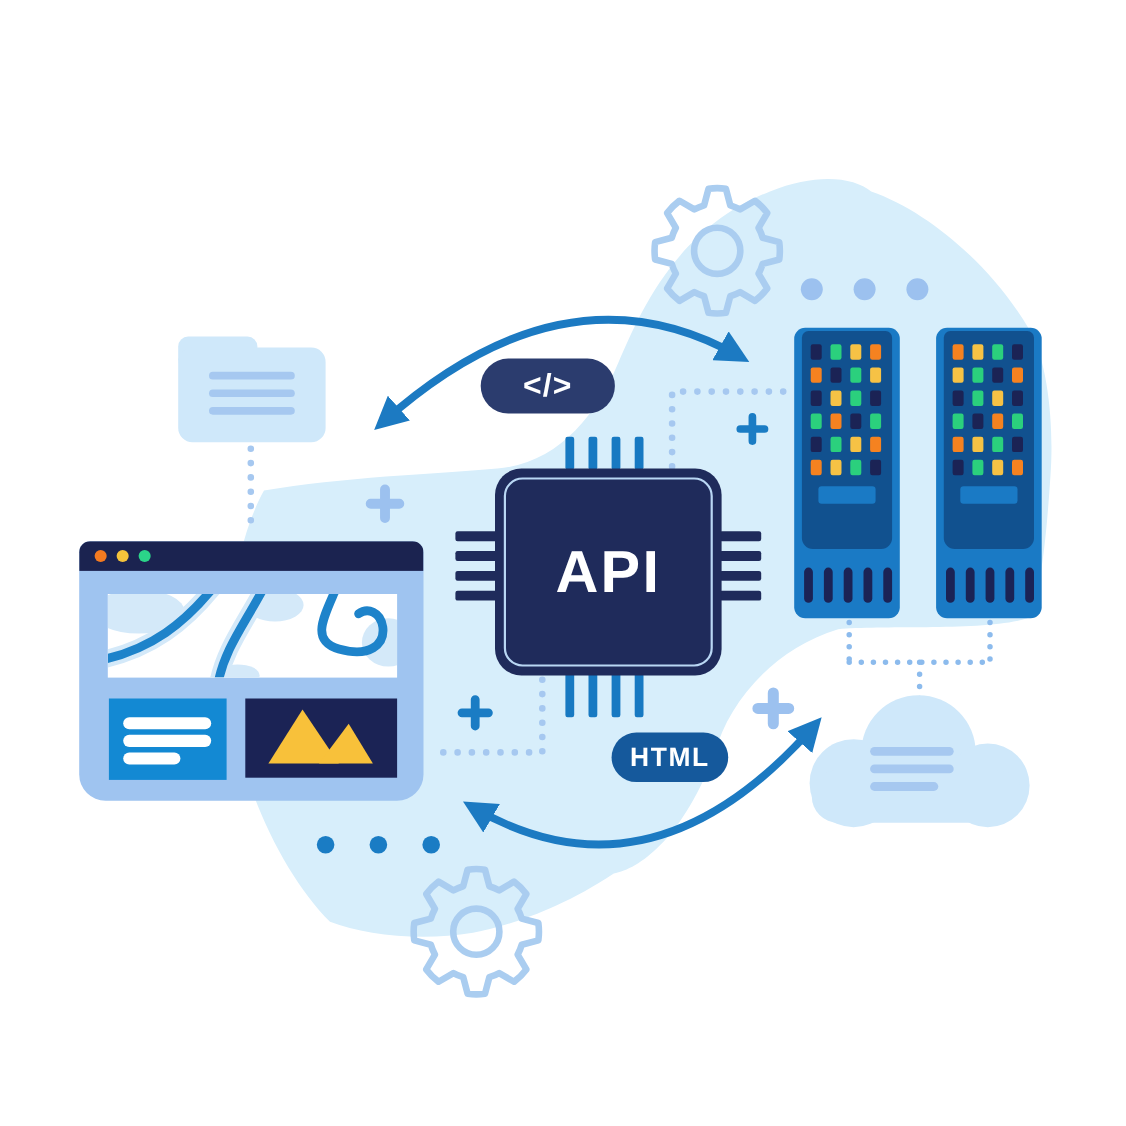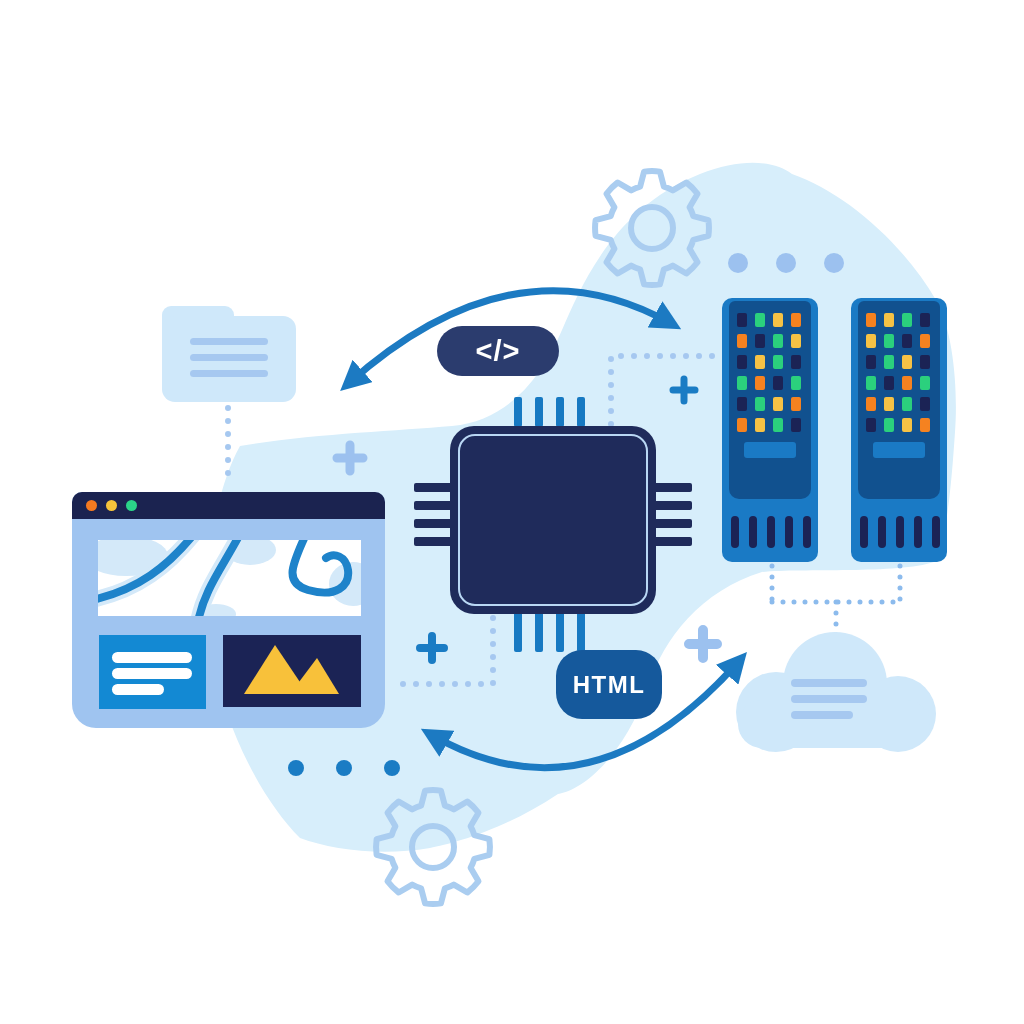--- a/index.html
+++ b/index.html
@@ -30,21 +30,21 @@
   
   .chip{left:450px;top:426px;width:206px;height:188px;border-radius:24px;background:var(--chip-navy);display:flex;align-items:center;justify-content:center;}
   .chip-inner{position:absolute;left:8px;top:8px;right:8px;bottom:8px;border:2px solid #b9d7f4;border-radius:17px;}
   .chip-label{position:relative;color:#ffffff;font-size:54px;font-weight:bold;letter-spacing:2px;}
   .pin-h{width:38px;height:9px;border-radius:2px;background:var(--chip-navy);}
   .pin-v{width:8px;border-radius:2px;background:var(--accent-blue);}
 
   
   .badge{display:flex;align-items:center;justify-content:center;color:#ffffff;font-weight:bold;}
   .badge-code{left:437px;top:326px;width:122px;height:50px;border-radius:25px;background:var(--code-badge);font-size:29px;letter-spacing:1px;}
-  .badge-html{left:556px;top:650px;width:106px;height:69px;border-radius:26px;background:var(--html-badge);font-size:24px;letter-spacing:1.5px;}
+  .badge-html{left:556px;top:666px;width:106px;height:45px;border-radius:26px;background:var(--html-badge);font-size:24px;letter-spacing:1.5px;}
 
   
   .server{top:298px;width:96px;height:264px;border-radius:10px;background:var(--server-blue);}
   .server-1{left:722px;} .server-2{left:851px;}
   .server-panel{position:absolute;left:7px;top:3px;width:82px;height:198px;border-radius:6px 6px 10px 10px;background:var(--server-panel);}
   .led-grid{position:absolute;left:8px;top:12px;display:grid;grid-template-columns:repeat(4,10px);grid-auto-rows:14px;column-gap:8px;row-gap:7px;}
   .led{width:10px;height:14px;border-radius:2px;}
   .server-slot{position:absolute;left:15px;top:141px;width:52px;height:16px;border-radius:3px;background:var(--server-blue);}
   .vent{position:absolute;top:218px;width:8px;height:32px;border-radius:4px;background:var(--navy);}
 
@@ -182,20 +182,21 @@
   <div class="abs pin-v" style="left:535px;top:397px;height:30px"></div>
   <div class="abs pin-v" style="left:556px;top:397px;height:30px"></div>
   <div class="abs pin-v" style="left:577px;top:397px;height:30px"></div>
   <div class="abs pin-v" style="left:514px;top:612px;height:40px"></div>
   <div class="abs pin-v" style="left:535px;top:612px;height:40px"></div>
   <div class="abs pin-v" style="left:556px;top:612px;height:40px"></div>
   <div class="abs pin-v" style="left:577px;top:612px;height:40px"></div>
 
   <div class="abs chip">
     <div class="chip-inner"></div>
+    <div class="chip-label">API</div>
   </div>
 
   <div class="abs badge badge-code">
     <span>&lt;/&gt;</span>
   </div>
   <div class="abs badge badge-html">
     <span>HTML</span>
   </div>
 
   <div class="abs server server-1">

